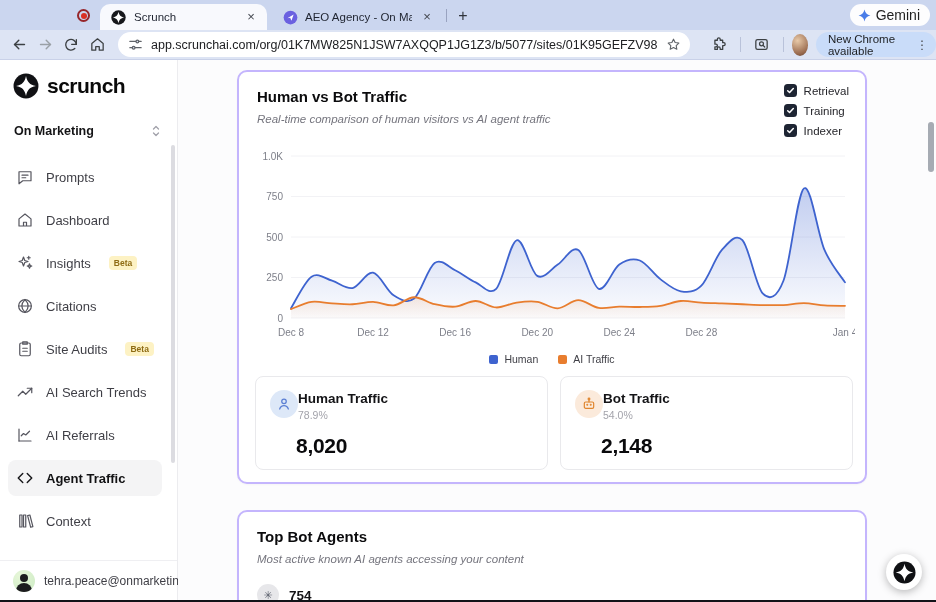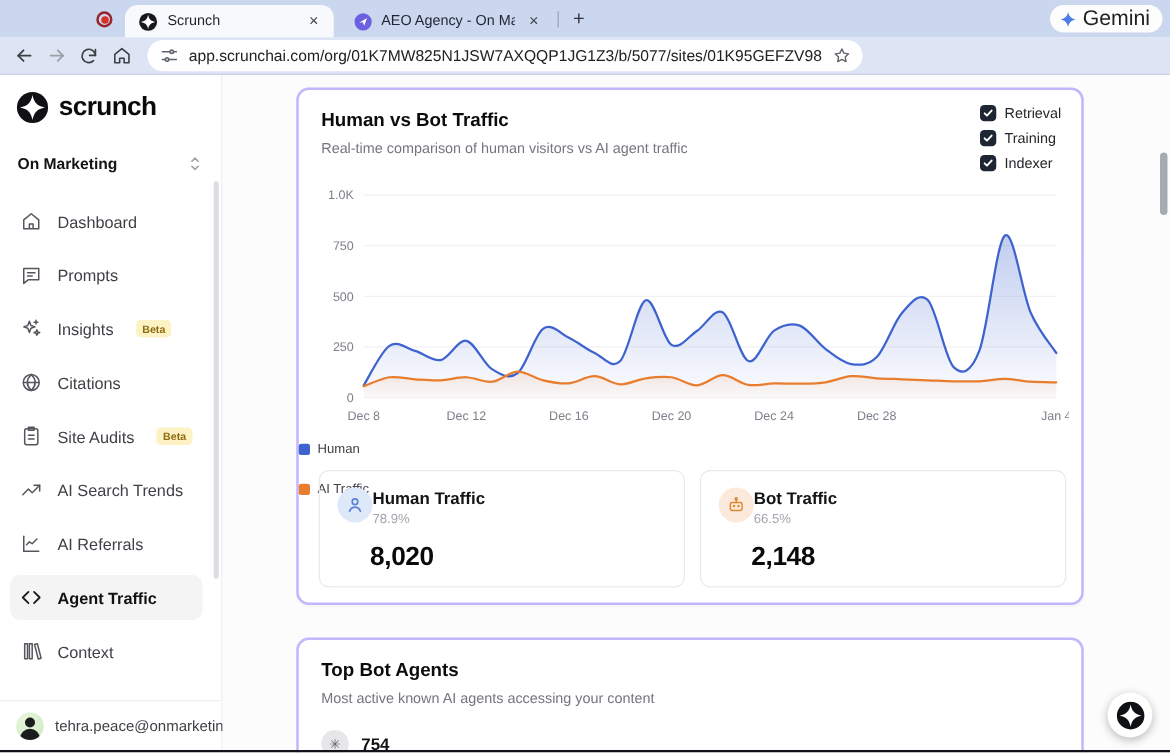--- a/index.html
+++ b/index.html
@@ -9,21 +9,21 @@
   
   .tabstrip { position:absolute; left:0; top:0; width:936px; height:30px; background:#cbd6ef; }
   .record-dot { position:absolute; left:77px; top:9px; width:13px; height:13px; border-radius:50%; border:2px solid #96262b; display:flex; align-items:center; justify-content:center; }
   .record-dot i { width:6px; height:6px; border-radius:50%; background:#d93025; }
   .tab-active { position:absolute; left:100px; top:4px; width:167px; height:26px; background:#f8f9fd; border-radius:10px 10px 0 0; display:flex; align-items:center; padding:0 8px 0 11px; gap:8px; }
   .tab-inactive { position:absolute; left:277px; top:4px; width:162px; height:26px; display:flex; align-items:center; padding:0 4px 0 6px; gap:7px; }
   .tab-title { font-size:11.5px; color:#1f2430; white-space:nowrap; overflow:hidden; flex:1; }
   .tab-close { font-size:13px; color:#44474f; width:16px; height:16px; line-height:15px; text-align:center; border-radius:50%; flex:0 0 auto; }
   .tab-sep { position:absolute; left:446px; top:9px; width:1px; height:13px; background:#99a3c0; }
   .tab-plus { position:absolute; left:452px; top:5px; width:22px; height:22px; font-size:16px; color:#30343c; text-align:center; line-height:21px; border-radius:50%; }
-  .gemini { position:absolute; right:6px; top:4px; height:22px; background:#fdfdfe; border-radius:11px; display:flex; align-items:center; gap:5px; padding:0 10px 0 8px; font-size:17px; color:#1f1f1f; }
+  .gemini { position:absolute; right:6px; top:4px; height:22px; background:#fdfdfe; border-radius:11px; display:flex; align-items:center; gap:5px; padding:0 10px 0 8px; font-size:14px; color:#1f1f1f; }
   .favicon { width:15px; height:15px; flex:0 0 auto; }
 
   .toolbar { position:absolute; left:0; top:30px; width:936px; height:30px; background:#dde4f4; border-bottom:1px solid #c9d1e8; display:flex; align-items:center; }
   .nav-ic { width:26px; height:24px; display:flex; align-items:center; justify-content:center; color:#3c4043; flex:0 0 auto; }
   .nav-ic.disabled { color:#9aa0a6; }
   .nav-ic:first-child { margin-left:6px; }
   .omnibox { margin-left:8px; width:572px; height:25px; background:#fff; border-radius:13px; display:flex; align-items:center; padding:0 9px 0 10px; gap:8px; }
   .omni-url { flex:1; font-size:12.5px; color:#202124; white-space:nowrap; overflow:hidden; }
   .tb-right { display:flex; align-items:center; margin-left:10px; gap:8px; }
   .tb-sep { width:1px; height:15px; background:#b9c2da; }
@@ -49,30 +49,30 @@
   .user-avatar { width:22px; height:22px; border-radius:50%; background:radial-gradient(circle at 30% 25%, #e6f6d8, #cdebc4); position:relative; overflow:hidden; flex:0 0 auto; }
   .user-avatar::before { content:""; position:absolute; left:7px; top:4px; width:8px; height:8px; border-radius:50%; background:#1c1c1e; }
   .user-avatar::after { content:""; position:absolute; left:3px; top:13px; width:16px; height:12px; border-radius:8px 8px 0 0; background:#1c1c1e; }
   .user-email { font-size:12px; color:#3f3f46; }
 
   .content { position:absolute; left:178px; top:0; width:758px; height:542px; background:#fcfcfd; overflow:hidden; }
   .card { position:absolute; background:#fff; border:2px solid #c4b5fd; border-radius:10px; box-shadow:0 1px 2px rgba(16,24,40,.03); }
   .card1 { left:59px; top:10px; width:630px; height:414px; }
   .card2 { left:59px; top:450px; width:630px; height:152px; }
   .card-title { position:absolute; left:18px; top:16px; font-size:15px; font-weight:700; color:#0b0b0d; }
-  .card-sub { position:absolute; left:18px; top:41px; font-size:11.5px; color:#75757e; }
+  .card-sub { position:absolute; left:18px; top:41px; font-size:11.5px; color:#75757e;font-style:italic; }
 
   .filters { position:absolute; right:16px; top:12px; display:flex; flex-direction:column; gap:7px; }
   .filter { display:flex; align-items:center; gap:7px; }
   .cb { width:13px; height:13px; border-radius:3.5px; background:#1e2533; color:#fff; display:flex; align-items:center; justify-content:center; }
   .cb svg { width:9px; height:9px; }
   .cb-label { font-size:11.5px; color:#26262b; }
 
   .chart-wrap { position:absolute; left:14px; top:72px; width:602px; height:206px; }
-  .legend { position:absolute; left:0; top:281px; width:100%; display:flex; justify-content:center; gap:20px;flex-direction:column; }
+  .legend { position:absolute; left:0; top:281px; width:100%; display:flex; justify-content:center; gap:20px; }
   .legend-item { display:flex; align-items:center; gap:6px; font-size:10.5px; color:#3f3f46; }
   .swatch { width:9px; height:9px; border-radius:2px; }
 
   .stats { position:absolute; left:16px; top:304px; width:598px; display:flex; gap:12px; }
   .stat-card { flex:1; height:94px; border:1px solid #e9e9ec; border-radius:8px; position:relative; padding:13px 14px; }
   .stat-head { display:flex; gap:0; }
   .stat-icon { width:28px; height:28px; border-radius:50%; display:flex; align-items:center; justify-content:center; flex:0 0 auto; }
   .stat-icon svg { width:16px; height:16px; }
   .stat-title { font-size:13.5px; font-weight:700; color:#141417; padding-top:1px; }
   .stat-pct { font-size:10.5px; color:#a3a3ab; margin-top:3px; }
@@ -154,20 +154,41 @@
         <path d="M3 7h10M17 7h4M3 17h4M11 17h10"></path>
         <circle cx="15" cy="7" r="2.2" fill="#dde4f4"></circle>
         <circle cx="9" cy="17" r="2.2" fill="#dde4f4"></circle>
       </svg>
     <span class="omni-url">app.scrunchai.com/org/01K7MW825N1JSW7AXQQP1JG1Z3/b/5077/sites/01K95GEFZV98HC56RQZBNK6B4...</span>
     <svg width="15" height="15" viewBox="0 0 24 24" fill="none" stroke="#5f6368" stroke-width="1.8" stroke-linejoin="round">
         <path d="M12 3.5l2.6 5.3 5.9.9-4.2 4.1 1 5.8L12 16.9l-5.3 2.7 1-5.8-4.2-4.1 5.9-.9Z"></path>
       </svg>
   </div>
 
+  <div class="tb-right">
+    <span class="nav-ic">
+        <svg width="17" height="17" viewBox="0 0 24 24" fill="none" stroke="#3c4043" stroke-width="1.8" stroke-linejoin="round">
+          <path d="M9 4.5a2 2 0 1 1 4 0V6h3.5v3.5h1.5a2 2 0 1 1 0 4h-1.5V19H13v-1.5a2 2 0 1 0-4 0V19H5.5v-3.5H7a2 2 0 1 0 0-4H5.5V6H9Z"></path>
+        </svg>
+      </span>
+    <span class="tb-sep"></span>
+    <span class="nav-ic">
+        <svg width="17" height="17" viewBox="0 0 24 24" fill="none" stroke="#3c4043" stroke-width="1.8">
+          <rect x="4" y="5" width="16" height="14" rx="2.5"></rect>
+          <circle cx="12" cy="11" r="2.8"></circle>
+          <path d="M14.2 13.2 16.5 15.5" stroke-linecap="round"></path>
+        </svg>
+      </span>
+    <span class="tb-sep"></span>
+    <span class="chrome-avatar"></span>
+    <div class="update-pill">
+      <span>New Chrome available</span>
+      <span class="kebab">⋮</span>
+    </div>
+  </div>
 </div>
 
 <div class="app">
 
   <div class="sidebar">
     <div class="logo-row">
       <svg width="26" height="26" viewBox="0 0 24 24">
           <circle cx="12" cy="12" r="11.5" fill="#101114"></circle>
           <path d="M12 2.8 C13.2 8.6 15.4 10.8 21.2 12 C15.4 13.2 13.2 15.4 12 21.2 C10.8 15.4 8.6 13.2 2.8 12 C8.6 10.8 10.8 8.6 12 2.8 Z" fill="#fff"></path>
         </svg>
@@ -178,31 +199,31 @@
       <span class="org-name">On Marketing</span>
       <svg width="12" height="14" viewBox="0 0 24 28" fill="none" stroke="#a1a1aa" stroke-width="2.6" stroke-linecap="round" stroke-linejoin="round">
           <path d="M7 10l5-5 5 5"></path>
           <path d="M7 18l5 5 5-5"></path>
         </svg>
     </div>
 
     <div class="nav">
       <div class="nav-item">
         <svg class="ni" viewBox="0 0 24 24" fill="none" stroke="currentColor" stroke-width="1.6" stroke-linejoin="round">
+            <path d="M4 5h16v12H9l-5 4Z"></path>
+            <path d="M8 9.5h8M8 13h5" stroke-linecap="round"></path>
+          </svg>
+        <span>Prompts</span>
+      </div>
+      <div class="nav-item">
+        <svg class="ni" viewBox="0 0 24 24" fill="none" stroke="currentColor" stroke-width="1.6" stroke-linejoin="round">
             <path d="M4 10.5 12 4l8 6.5V20H4Z"></path>
             <path d="M10 20v-5h4v5"></path>
           </svg>
         <span>Dashboard</span>
-      </div>
-      <div class="nav-item">
-        <svg class="ni" viewBox="0 0 24 24" fill="none" stroke="currentColor" stroke-width="1.6" stroke-linejoin="round">
-            <path d="M4 5h16v12H9l-5 4Z"></path>
-            <path d="M8 9.5h8M8 13h5" stroke-linecap="round"></path>
-          </svg>
-        <span>Prompts</span>
       </div>
       <div class="nav-item">
         <svg class="ni" viewBox="0 0 24 24" fill="none" stroke="currentColor" stroke-width="1.6" stroke-linejoin="round">
             <path d="M10 4l1.7 4.6L16 10l-4.3 1.4L10 16l-1.7-4.6L4 10l4.3-1.4Z"></path>
             <path d="M18 13l.9 2.4L21 16l-2.1.9L18 19l-.9-2.1L15 16l2.1-.6Z"></path>
             <path d="M17 3v4M15 5h4" stroke-linecap="round"></path>
           </svg>
         <span>Insights</span>
         <span class="badge">Beta</span>
       </div>
@@ -365,21 +386,21 @@
               <svg viewBox="0 0 24 24" fill="none" stroke="currentColor" stroke-width="1.8" stroke-linecap="round" stroke-linejoin="round">
                   <rect x="5" y="9" width="14" height="9.5" rx="2"></rect>
                   <path d="M12 9V6.2"></path>
                   <circle cx="12" cy="4.6" r="1.3"></circle>
                   <circle cx="9.4" cy="13.3" r="0.6" fill="currentColor"></circle>
                   <circle cx="14.6" cy="13.3" r="0.6" fill="currentColor"></circle>
                 </svg>
             </span>
             <div>
               <div class="stat-title">Bot Traffic</div>
-              <div class="stat-pct">66.5%</div>
+              <div class="stat-pct">54.0%</div>
             </div>
           </div>
           <div class="stat-value">2,148</div>
         </div>
       </div>
     </div>
 
     <div class="card card2">
       <div class="card-title">Top Bot Agents</div>
       <div class="card-sub">Most active known AI agents accessing your content</div>

